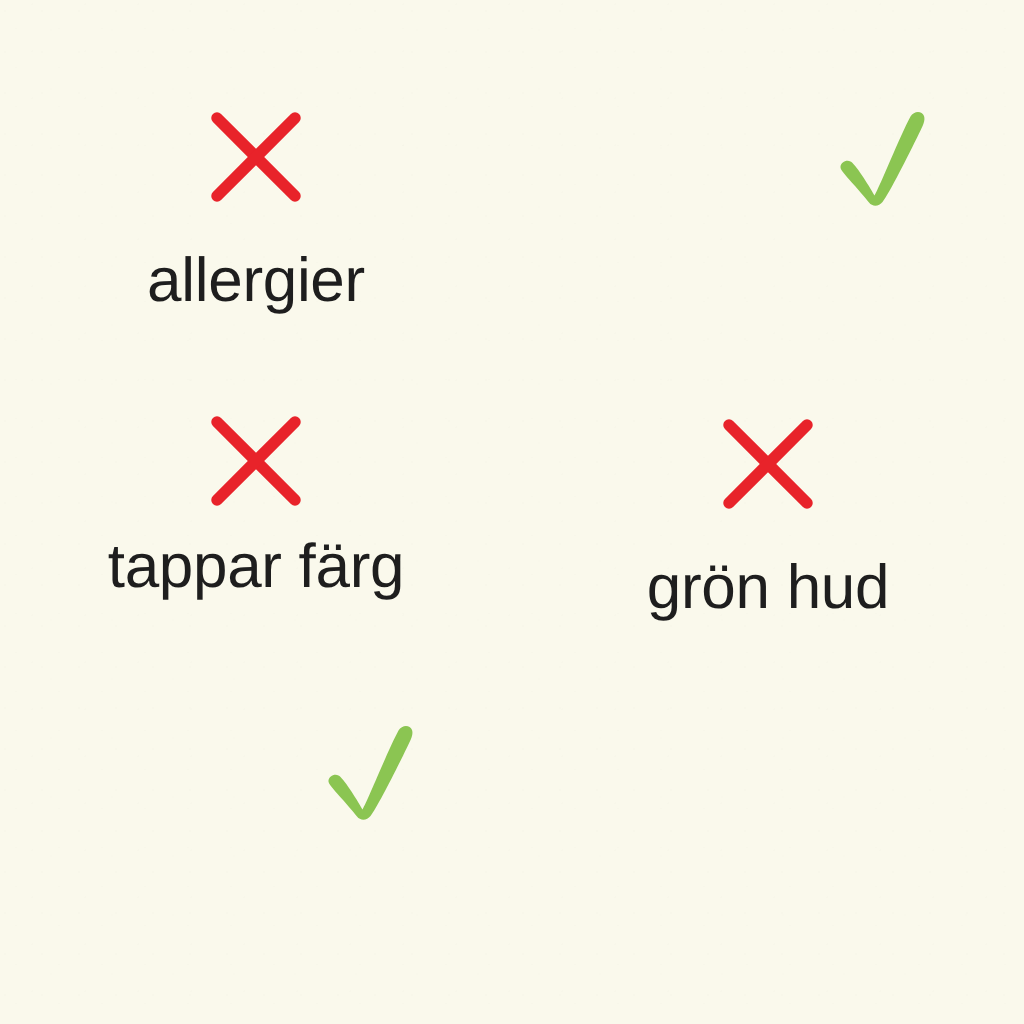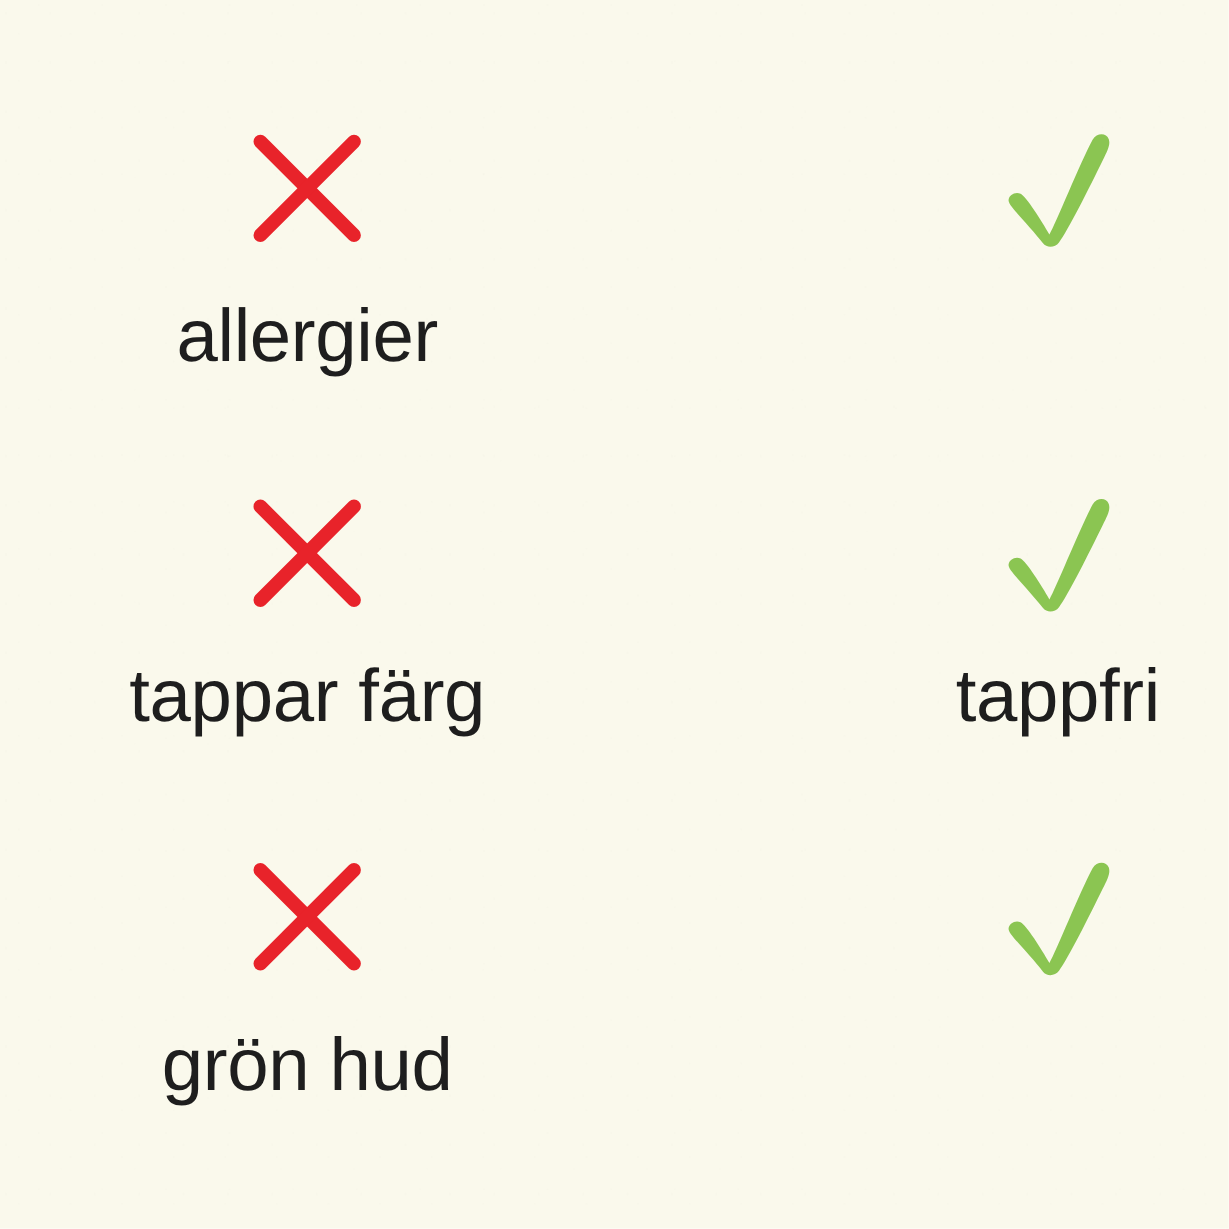--- a/index.html
+++ b/index.html
@@ -77,21 +77,21 @@
     font-size: 62px;
     font-weight: 400;
     line-height: 1;
     color: #1e1e1e;
     letter-spacing: -0.005em;
     white-space: nowrap;
     text-rendering: geometricPrecision;
     -webkit-font-smoothing: antialiased;
   }
   .row-1 .cell-label { margin-top: 38px; }
-  .row-2 .cell-label { margin-top: 34px; }
+  .row-2 .cell-label { margin-top: 20px; }
   .row-3 .cell-label { margin-top: 38px; }
 </style>
 </head>
 <body>
 
 <div id="canvas">
 
   <div id="paper-texture"></div>
 
   <div class="comparison-grid">
@@ -125,32 +125,20 @@
         <svg viewBox="0 0 104 112" xmlns="http://www.w3.org/2000/svg" aria-hidden="true">
           <g fill="none" stroke="#e8232a" stroke-width="11.5" stroke-linecap="round">
             <line x1="13" y1="18" x2="91" y2="96"></line>
             <line x1="91" y1="18" x2="13" y2="96"></line>
           </g>
         </svg>
       </span>
       <span class="cell-label">tappar färg</span>
     </div>
 
-    <div class="cell col-right row-2">
-      <span class="mark-wrap">
-        <svg viewBox="0 0 104 112" xmlns="http://www.w3.org/2000/svg" aria-hidden="true">
-          <path d="M10.5 66.5 C 11 62.5 16 59.5 20.5 61.5 C 25 63.5 38 84 44.5 95.5
-                   C 50 86 70 36 80.5 16.5 C 84 10.5 92 10.5 94 16
-                   C 95.5 20.5 93 25.5 89 33.5 C 78 56 59.5 93 52.5 102
-                   C 49 106.5 42.5 107 39 102.5 C 31 92 14 74.5 11.5 70
-                   C 10.6 68.4 10.4 67.4 10.5 66.5 Z" fill="#8bc552"></path>
-        </svg>
-      </span>
-      <span class="cell-label">tappfri</span>
-    </div>
 
     <div class="cell col-left row-3">
       <span class="mark-wrap">
         <svg viewBox="0 0 104 112" xmlns="http://www.w3.org/2000/svg" aria-hidden="true">
           <g fill="none" stroke="#e8232a" stroke-width="11.5" stroke-linecap="round">
             <line x1="13" y1="18" x2="91" y2="96"></line>
             <line x1="91" y1="18" x2="13" y2="96"></line>
           </g>
         </svg>
       </span>

